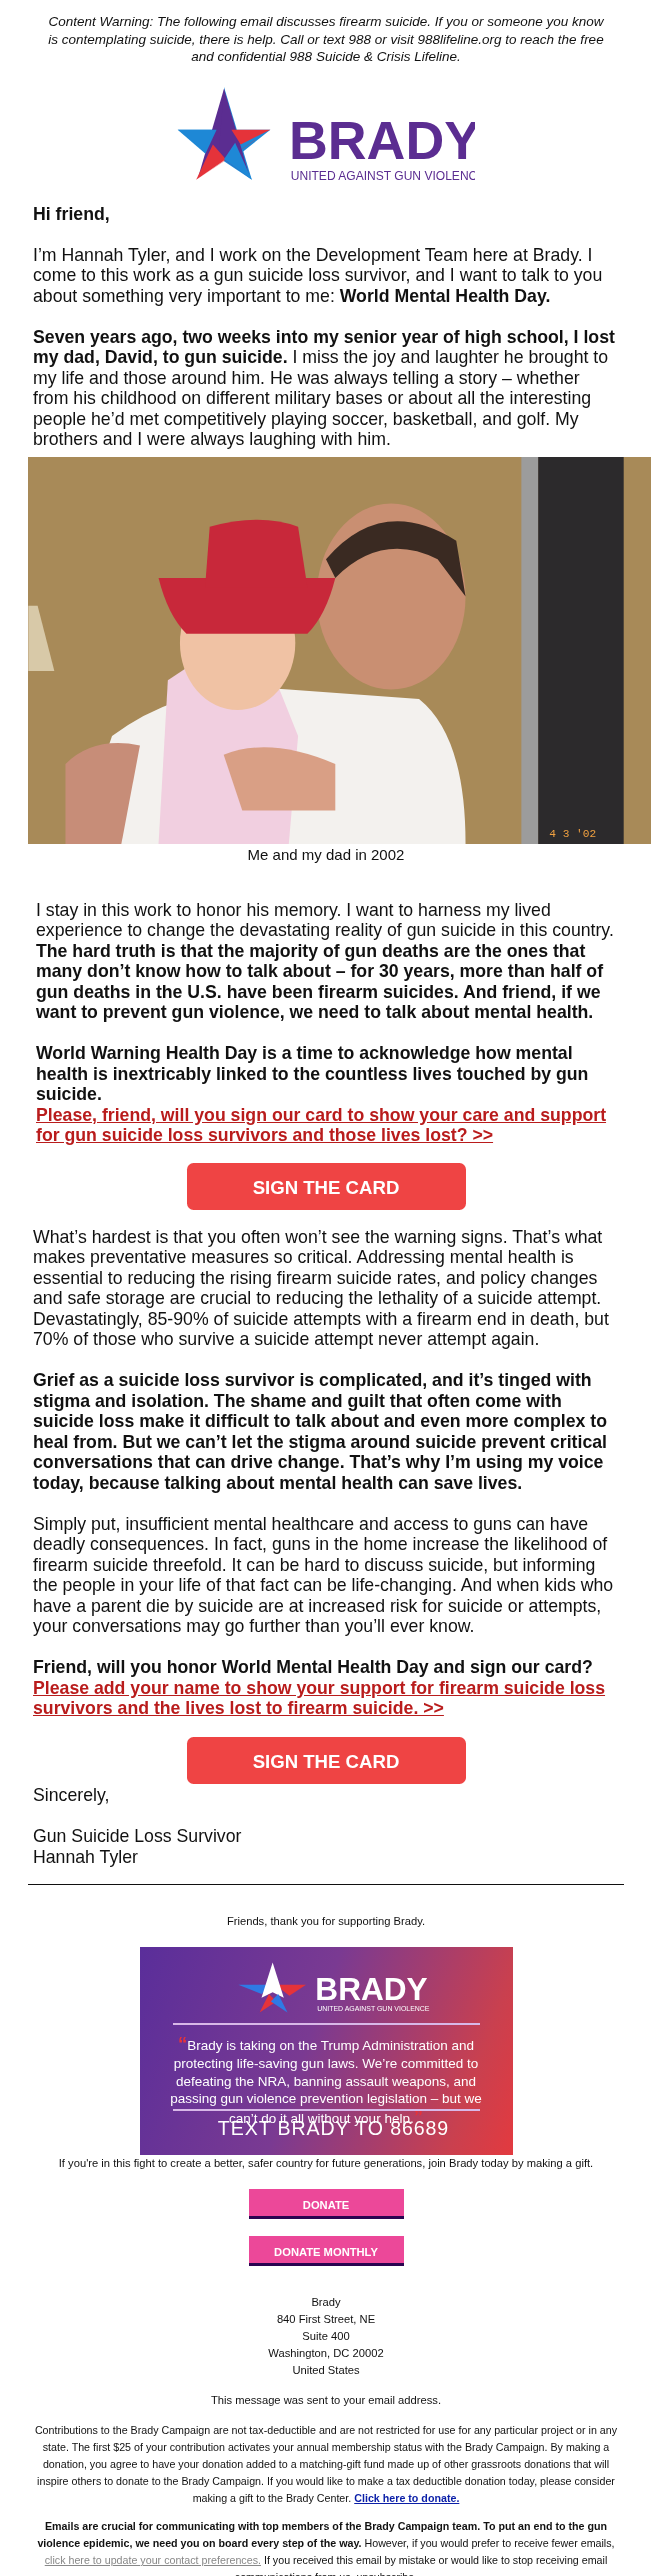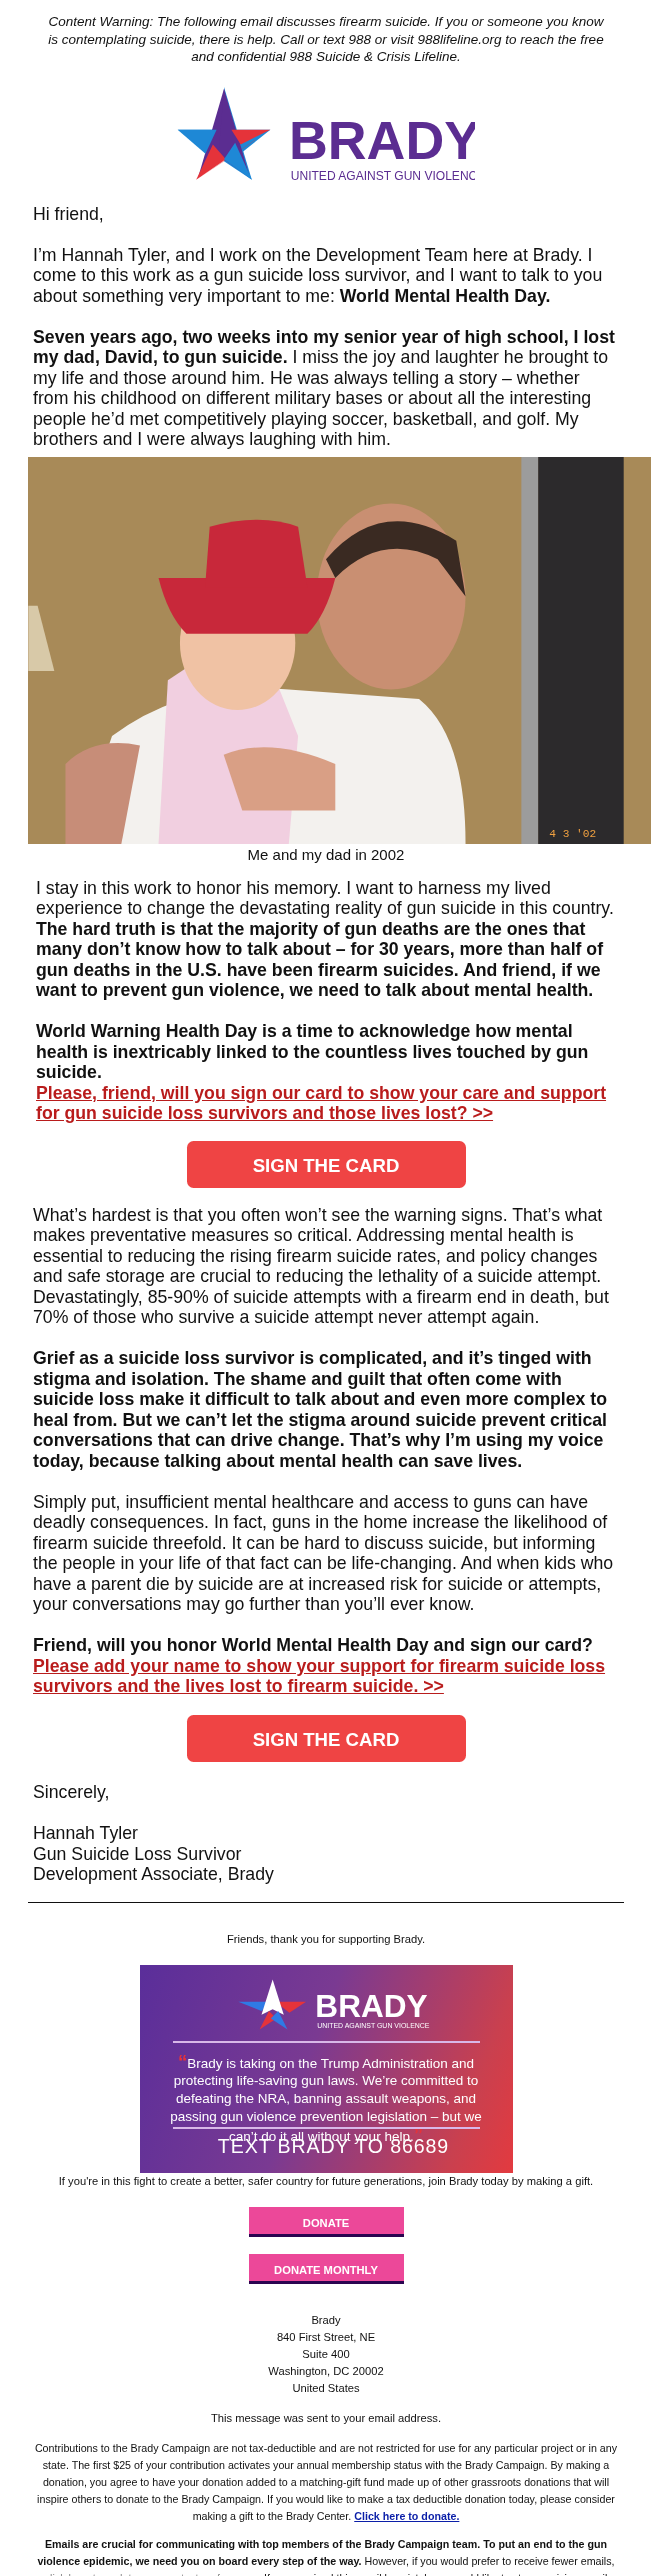--- a/index.html
+++ b/index.html
@@ -3,21 +3,21 @@
   <meta charset="utf-8">
   <style>
     html, body { margin: 0; padding: 0; background: #ffffff; }
     body { width: 652px; font-family: "Liberation Sans", sans-serif; color: #111; }
     .wrap { width: 652px; position: relative; }
     .cw { font-style: italic; font-size: 13.5px; line-height: 17.7px; text-align: center; padding: 13px 47px 0 47px; color: #111; }
     .logo { display: flex; justify-content: center; align-items: center; margin-top: 20.5px; height: 102px; }
     .logo svg { display: block; }
     .content { padding: 0 33px; font-size: 17.7px; line-height: 20.5px; }
     .content p { margin: 0; }
-    .p-greet { margin-top: 15px !important; }
+    .p-greet { margin-top: 15px !important; font-weight: bold; }
     .gap { height: 20.5px; }
     .photo-wrap { margin: 7.5px 28px 0 28px; }
     .photo { width: 647px; height: 387px; position: relative; overflow: hidden; background: #a88a58; }
     .caption { text-align: center; font-size: 15px; line-height: 18.6px; margin-top: 1.9px; }
     a.blue { color: #b91c1c; text-decoration: underline; font-weight: bold; }
     .btn-red { display: block; margin: 17px auto 0 auto; width: 279px; height: 47px; background: #ef4444; color: #fff; border-radius: 6.5px; text-align: center; line-height: 47px; font-weight: bold; font-size: 18.6px; border: 0; font-family: "Liberation Sans", sans-serif; cursor: pointer; }
     .hr { border-top: 1.9px solid #111; margin: 17px 28px 0 28px; }
     .footer { text-align: center; font-size: 11.2px; line-height: 17px; color: #111; }
     .banner { width: 373px; height: 208px; margin: 17px auto 0 auto; position: relative; background: linear-gradient(110deg, #5a2e9a 0%, #7a3a92 45%, #c9404f 85%, #e33a3f 100%); color: #fff; text-align: center; }
     .banner .line { position: absolute; left: 33px; right: 33px; height: 1.9px; background: #d8b8e8; }
@@ -80,46 +80,45 @@
         <ellipse cx="225" cy="200" rx="62" ry="72" fill="#f0c2a4"></ellipse>
         <path d="M140,130 L330,130 Q320,170 300,190 L170,190 Q150,170 140,130 Z" fill="#c8283a"></path>
         <path d="M195,75 Q250,60 290,75 L300,140 L190,140 Z" fill="#c8283a"></path>
         <path d="M210,320 Q260,300 330,330 L330,380 L230,380 Z" fill="#d99f85"></path>
         <text x="560" y="408" font-family="Liberation Mono, monospace" font-size="12" fill="#f0a040">4 3 '02</text>
       </svg>
     </div>
     <div class="caption">Me and my dad in 2002</div>
   </div>
 
-  <div class="content" style="margin-top:13px;padding-left:36px;">
+  <div class="content" style="margin-top:35px;padding-left:36px;">
     <p><span>I stay in this work to honor his memory. I want to harness my lived experience to change the devastating reality of gun suicide in this country. </span><b>The hard truth is that the majority of gun deaths are the ones that many don’t know how to talk about – for 30 years, more than half of gun deaths in the U.S. have been firearm suicides. And friend, if we want to prevent gun violence, we need to talk about mental health.</b></p>
     <div class="gap"></div>
     <p><b>World Warning Health Day is a time to acknowledge how mental health is inextricably linked to the countless lives touched by gun suicide.</b><br><a class="blue" href="#">Please, friend, will you sign our card to show your care and support for gun suicide loss survivors and those lives lost? &gt;&gt;</a></p>
   </div>
 
   <button class="btn-red">SIGN THE CARD</button>
 
   <div class="content" style="margin-top:17px;">
     <p>What’s hardest is that you often won’t see the warning signs. That’s what makes preventative measures so critical. Addressing mental health is essential to reducing the rising firearm suicide rates, and policy changes and safe storage are crucial to reducing the lethality of a suicide attempt. Devastatingly, 85-90% of suicide attempts with a firearm end in death, but 70% of those who survive a suicide attempt never attempt again.</p>
     <div class="gap"></div>
     <p><b>Grief as a suicide loss survivor is complicated, and it’s tinged with stigma and isolation. The shame and guilt that often come with suicide loss make it difficult to talk about and even more complex to heal from. But we can’t let the stigma around suicide prevent critical conversations that can drive change. That’s why I’m using my voice today, because talking about mental health can save lives.</b></p>
     <div class="gap"></div>
     <p>Simply put, insufficient mental healthcare and access to guns can have deadly consequences. In fact, guns in the home increase the likelihood of firearm suicide threefold. It can be hard to discuss suicide, but informing the people in your life of that fact can be life-changing. And when kids who have a parent die by suicide are at increased risk for suicide or attempts, your conversations may go further than you’ll ever know.</p>
     <div class="gap"></div>
     <p><b>Friend, will you honor World Mental Health Day and sign our card?</b><br><a class="blue" href="#">Please add your name to show your support for firearm suicide loss survivors and the lives lost to firearm suicide. &gt;&gt;</a></p>
   </div>
 
   <button class="btn-red" style="margin-top:18.6px;">SIGN THE CARD</button>
 
-  <div class="content" style="margin-top:20px;">
+  <div class="content" style="margin-top:1px;">
     <p>Sincerely,</p>
     <div class="gap"></div>
+    <p>Gun Suicide Loss Survivor</p>
     <p>Hannah Tyler</p>
-    <p>Gun Suicide Loss Survivor</p>
-    <p>Development Associate, Brady</p>
   </div>
 
   <div class="hr"></div>
 
   <div class="footer" style="margin-top:28px;">
     <div>Friends, thank you for supporting Brady.</div>
 
     <div class="banner">
       <svg width="373" height="65" viewBox="0 0 400 70" style="position:absolute;top:7.5px;left:0;font-size:12px">
         <polygon points="105,32 140,32 130,42" fill="#2f7ae5"></polygon>

